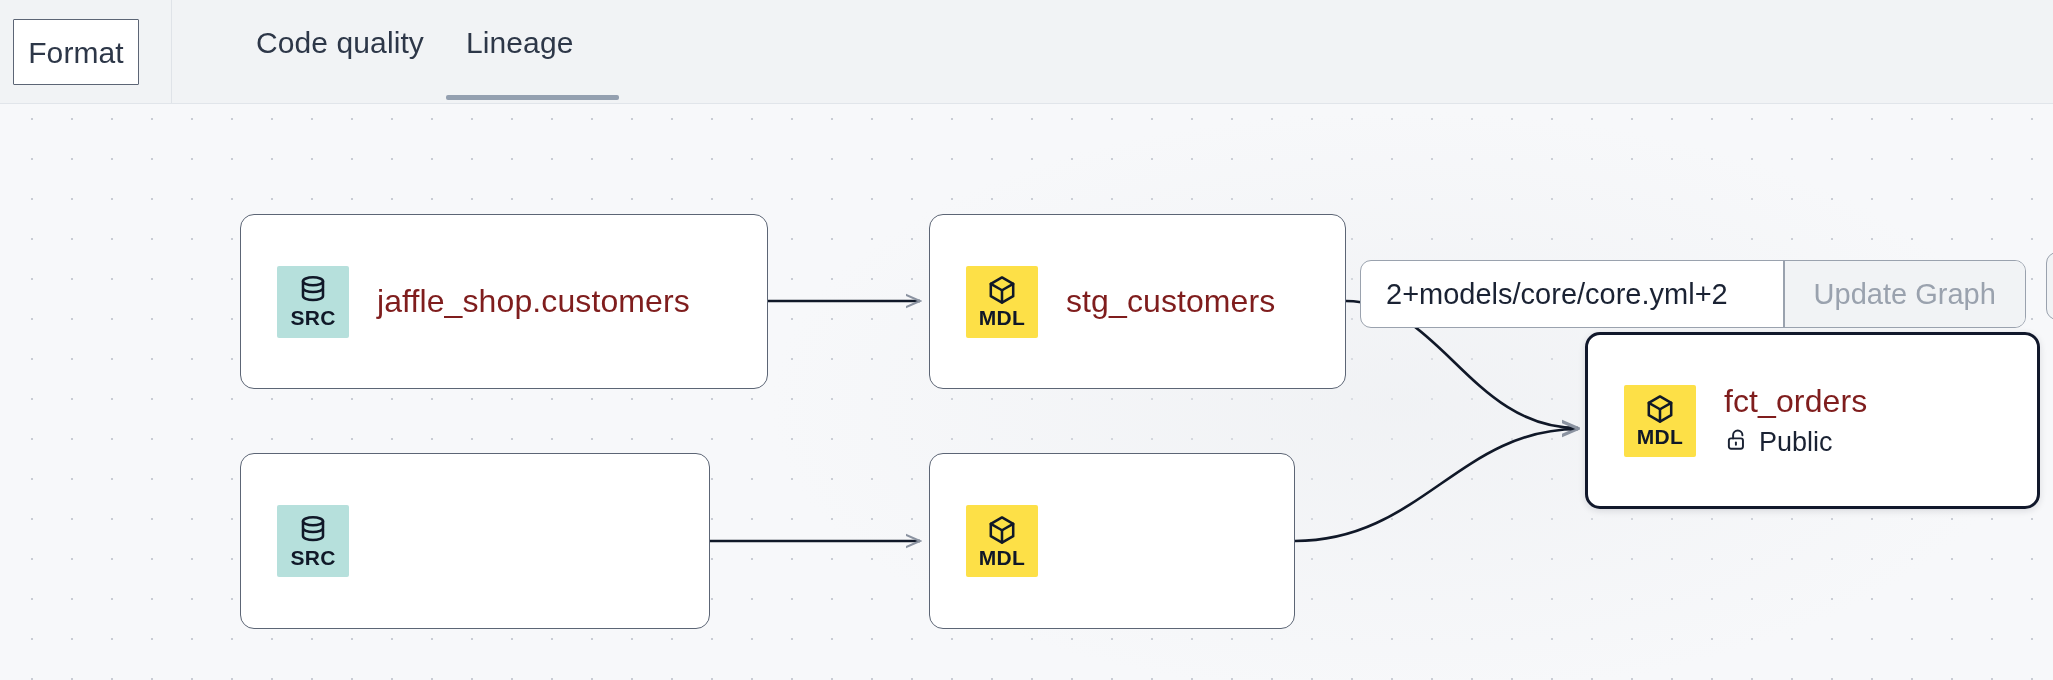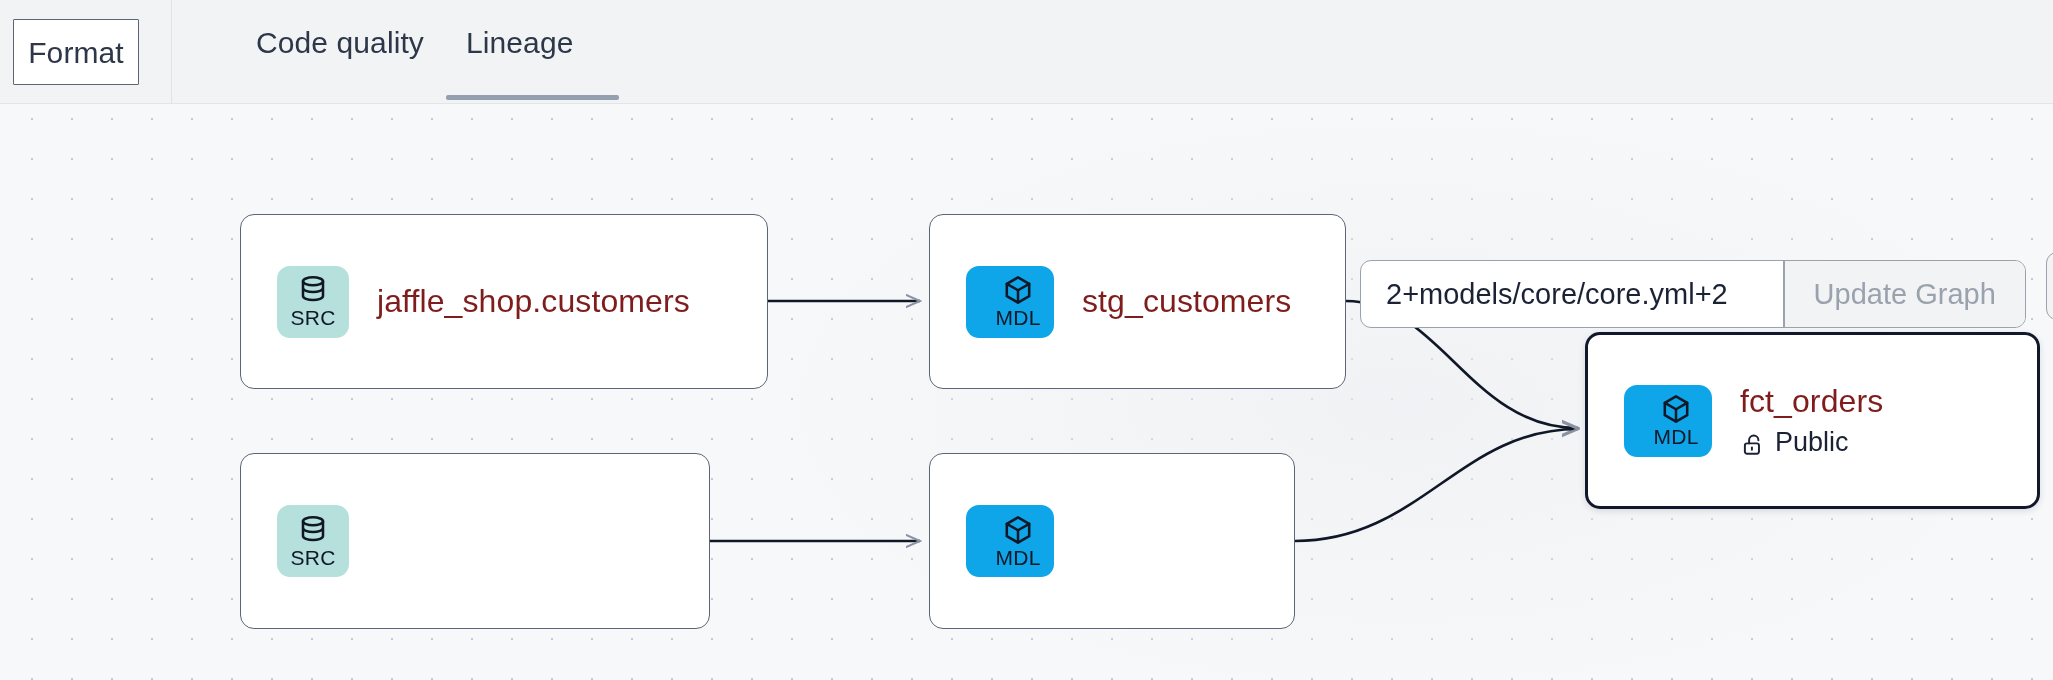--- a/index.html
+++ b/index.html
@@ -128,31 +128,32 @@
   }
   .node.selected {
     border: 3.4px solid #11182b;
     border-radius: 15px;
     box-shadow: 0 2px 7px rgba(20,25,40,0.13);
   }
 
   .badge {
     width: 72px;
     height: 72px;
-    border-radius: 13px;
+    border-radius: 2px;
     flex: 0 0 auto;
     display: flex;
     flex-direction: column;
     align-items: center;
     justify-content: center;
     margin-left: 36px;
     color: #101828;
+    font-weight: bold;
   }
   .badge.src { background: #b6e0dc; }
-  .badge.mdl { background: #0ea5e9; padding-left: 16px; }
+  .badge.mdl { background: #fde047; }
   .badge svg { display: block; margin-bottom: 1px; }
   .badge-label {
     font-size: 21px;
     line-height: 22px;
     letter-spacing: 0.3px;
     color: #101828;
   }
 
   .node-body {
     margin-left: 28px;
@@ -162,21 +163,21 @@
     min-width: 0;
   }
   .node-title {
     font-size: 32px;
     color: #7f1d1d;
     white-space: nowrap;
     letter-spacing: 0.1px;
   }
   .node-sub {
     display: flex;
-    align-items: flex-end;
+    align-items: flex-start;
     gap: 9px;
     margin-top: 7px;
     font-size: 27px;
     color: #1a2233;
     white-space: nowrap;
   }
   .node-sub svg { display: block; flex: 0 0 auto; }
 
   
   #node-src-customers { left: 240px; top: 110px; width: 528px; height: 175px; }

